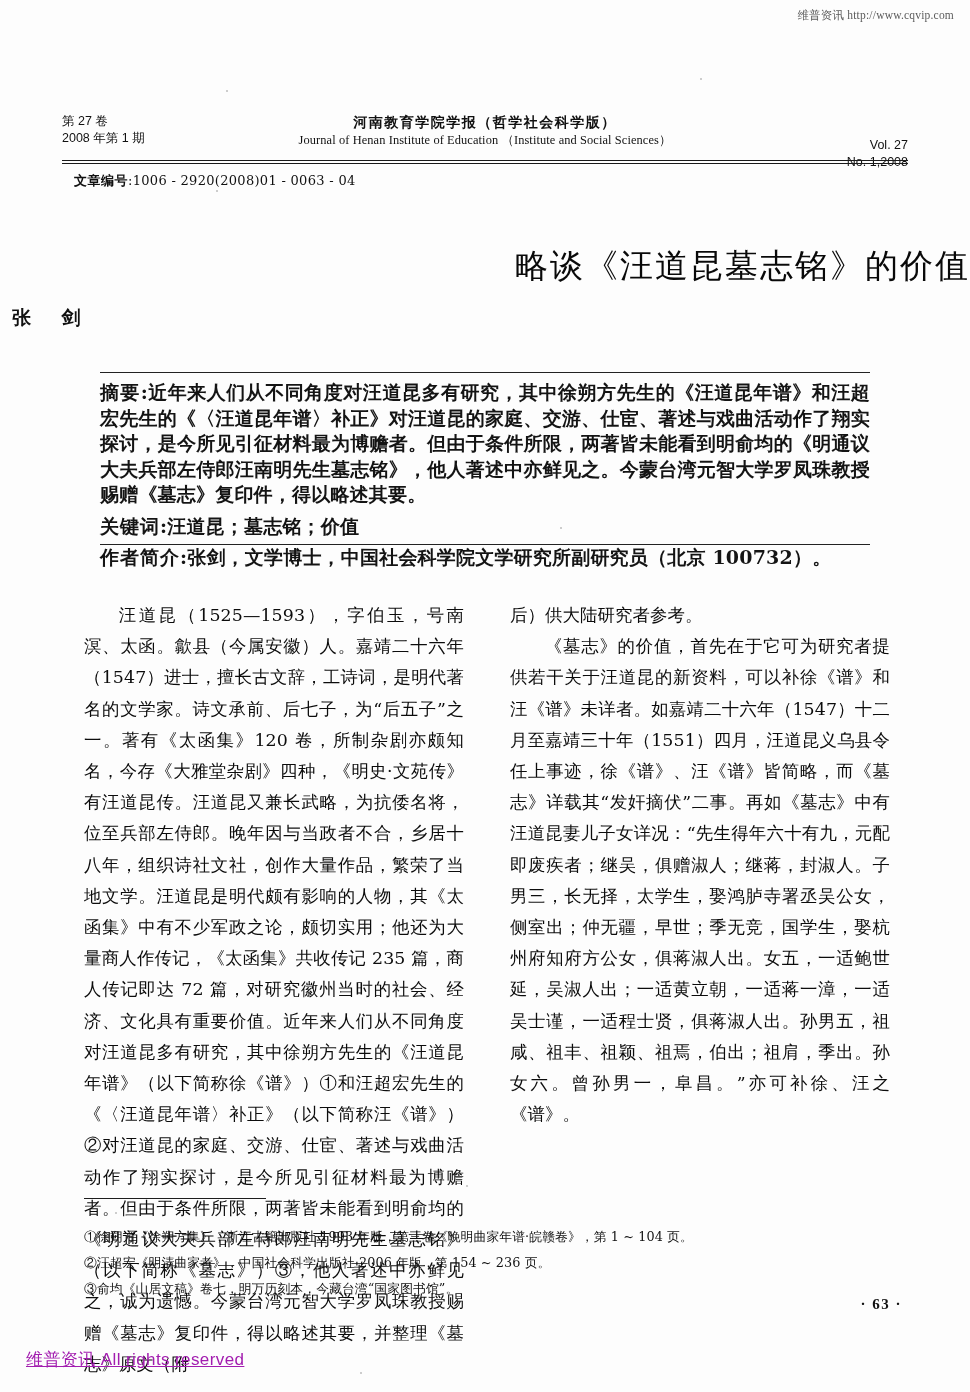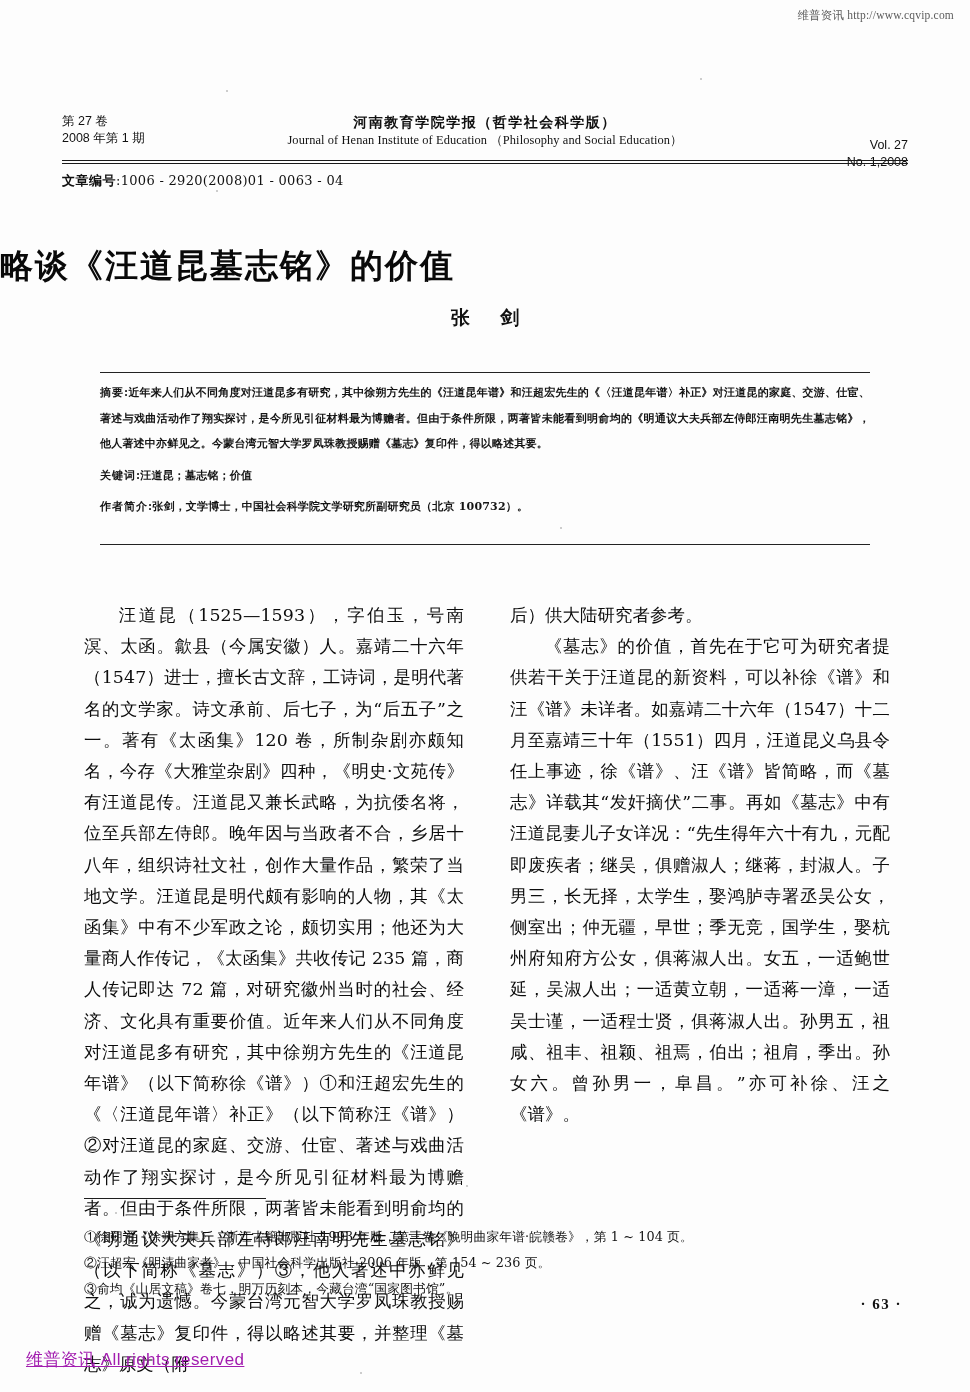--- a/index.html
+++ b/index.html
@@ -80,45 +80,44 @@
     right: 62px;
     top: 160px;
     height: 4px;
     border-top: 1.6px solid #1a1a1a;
     border-bottom: 1.1px solid #1a1a1a;
     box-sizing: border-box;
   }
 
   .article-no {
     position: absolute;
-    left: 62px;
+    left: 74px;
     top: 172px;
     font-size: 13px;
     font-family: "DejaVu Serif", "Liberation Serif", serif;
     letter-spacing: .3px;
   }
   .article-no b { font-weight: 700; letter-spacing: .5px; }
 
   
   .title {
     position: absolute;
     left: 0; right: 0;
     top: 222px;
-    text-align: left;
+    text-align: right;
     font-size: 33px;
-    font-weight: 700;
+    font-weight: 400;
     letter-spacing: 2px;
     font-family: "DejaVu Sans", "Liberation Sans", sans-serif;
     color: #090909;
   }
   .author {
     position: absolute;
     left: 0; right: 0;
     top: 305px;
-    text-align: center;
     font-size: 19px;
     font-weight: 700;
     letter-spacing: 12px;
     text-indent: 12px;
     font-family: "DejaVu Serif", "Liberation Serif", serif;
   }
 
   
   .abs-rule-top {
     position: absolute;
@@ -130,21 +129,21 @@
     position: absolute;
     left: 100px; right: 100px;
     top: 544px;
     border-top: 1.3px solid #222;
   }
   .abstract-block {
     position: absolute;
     left: 100px;
     right: 100px;
     top: 380px;
-    font-size: 11px;
+    font-size: 19px;
     line-height: 25.5px;
     text-align: justify;
     font-family: "DejaVu Serif", "Liberation Serif", serif;
     font-weight: 600;
     color: #141414;
     letter-spacing: .2px;
   }
   .abstract-block p { margin: 0; }
   .abs-main { text-indent: 0; }
   .abs-label { font-weight: 800; letter-spacing: 1px; }
@@ -232,21 +231,21 @@
 
   <div class="top-watermark">维普资讯 http://www.cqvip.com</div>
 
   <div class="running-head">
     <div class="rh-left">
       <div>第 27 卷</div>
       <div>2008 年第 1 期</div>
     </div>
     <div class="rh-center">
       <div class="rh-cn">河南教育学院学报（哲学社会科学版）</div>
-      <div class="rh-en">Journal of Henan Institute of Education （Philosophy and Social Education）</div>
+      <div class="rh-en">Journal of Henan Institute of Education （Institute and Social Sciences）</div>
     </div>
     <div class="rh-right">
       <div>Vol. 27</div>
       <div>No. 1,2008</div>
     </div>
   </div>
 
   <div class="rule-double"></div>
 
   <div class="article-no">

